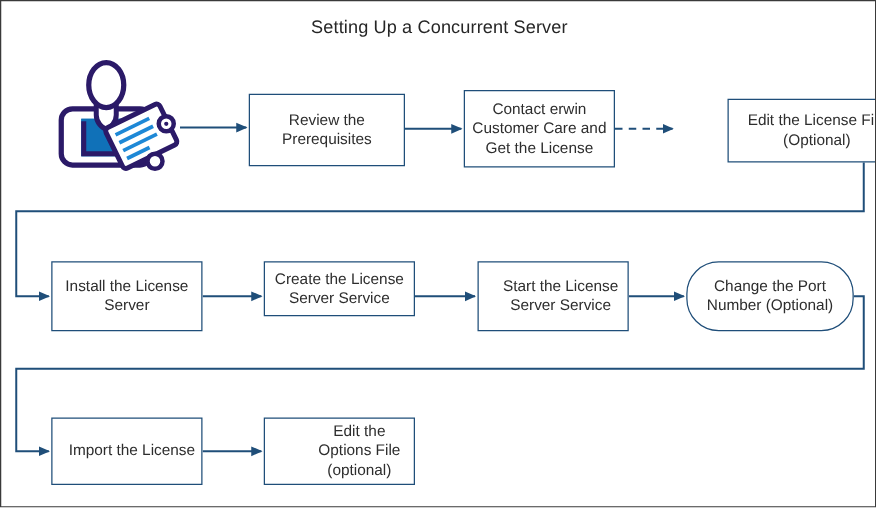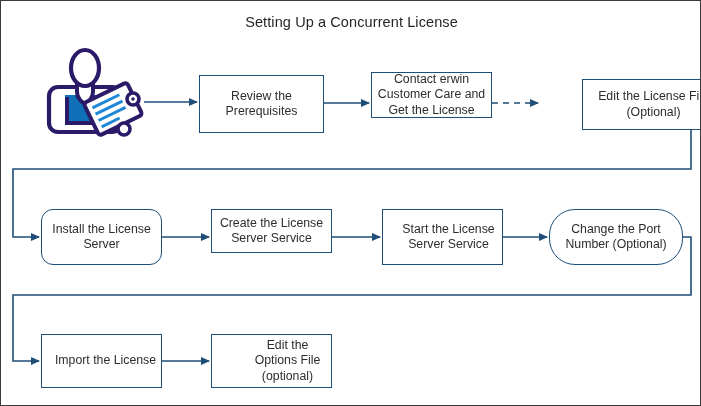--- a/index.html
+++ b/index.html
@@ -35,21 +35,21 @@
     position:absolute;left:0;top:0;width:701px;height:406px;
     overflow:visible;pointer-events:none;
   }
   #actor{position:absolute;left:44px;top:46px;width:100px;height:94px;}
 </style>
 </head>
 <body>
 
 <div id="canvas">
 
-  <div id="title">Setting Up a Concurrent License</div>
+  <div id="title">Setting Up a Concurrent Server</div>
 
   <div id="actor">
     <svg width="100" height="94" viewBox="0 0 100 94">
 
       <rect x="4" y="40" width="72" height="45" rx="9" ry="9" fill="#ffffff" stroke="#2B1A68" stroke-width="4.2"></rect>
 
       <path d="M20 48 h40 v30 h-40 z" fill="#1071B8"></path>
       <path d="M20 48 h12 l8 10 l8 -10 h12 v30 h-40 z" fill="#1071B8"></path>
 
       <path d="M22 50 v26 h30" fill="none" stroke="#2B1A68" stroke-width="4"></path>
@@ -97,28 +97,28 @@
 
       <path d="M682 236 H690 V294 H12 V360 H38" marker-end="url(#arrow)"></path>
 
       <path d="M161 360 H208" marker-end="url(#arrow)"></path>
     </g>
   </svg>
 
   <div class="node" style="left:198px;top:74px;width:125px;height:58px;">Review the
 Prerequisites</div>
 
-  <div class="node" style="left:370px;top:71px;width:121px;height:46px;">Contact  erwin
+  <div class="node" style="left:370px;top:71px;width:121px;height:62px;">Contact  erwin
 Customer Care and
 Get the License</div>
 
   <div class="node" style="left:539px;top:78px;width:143px;height:51px;margin-left:42px;">Edit the License File
 (Optional)</div>
 
-  <div class="node" style="left:40px;top:208px;width:121px;height:56px;border-radius:12px;">Install the License
+  <div class="node" style="left:40px;top:208px;width:121px;height:56px;">Install the License
 Server</div>
 
   <div class="node" style="left:210px;top:208px;width:121px;height:44px;text-align:center;">Create the License
 Server Service</div>
 
   <div class="node" style="left:381px;top:208px;width:121px;height:56px;padding-left:16px;">Start the License
 Server Service</div>
 
   <div class="node" style="left:548px;top:208px;width:134px;height:56px;border-radius:26px;">Change the Port
 Number (Optional)</div>

